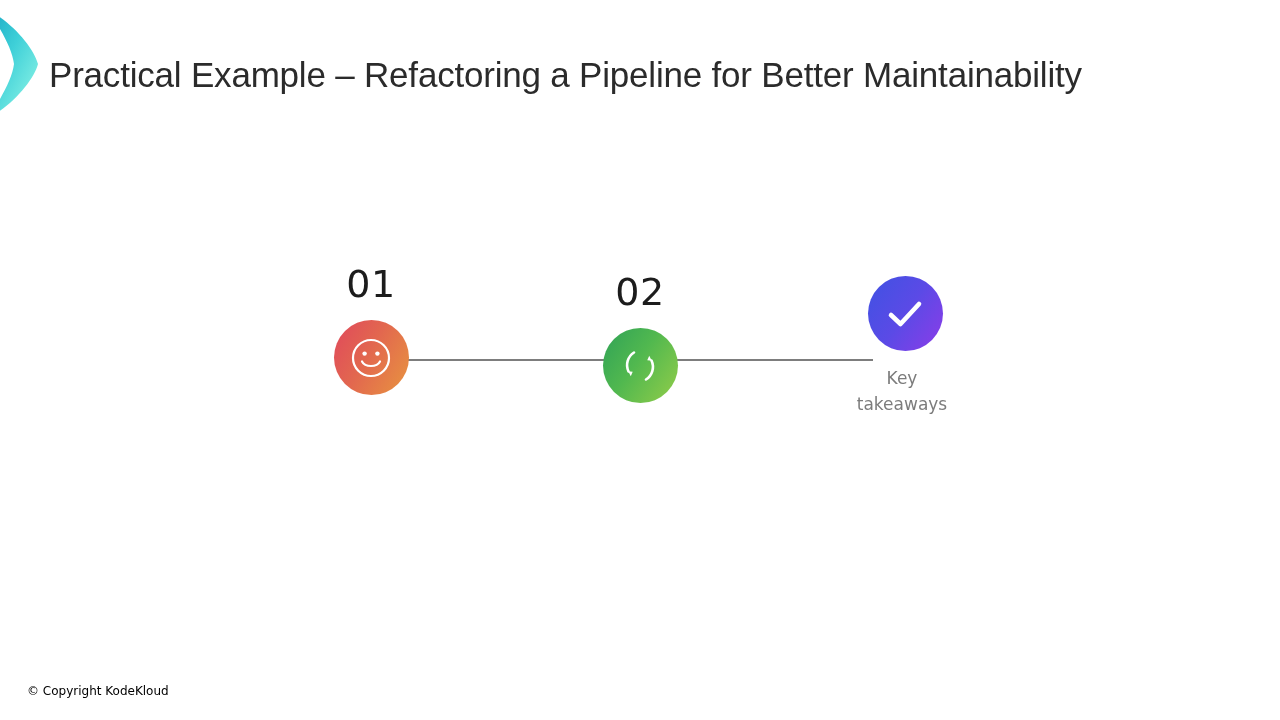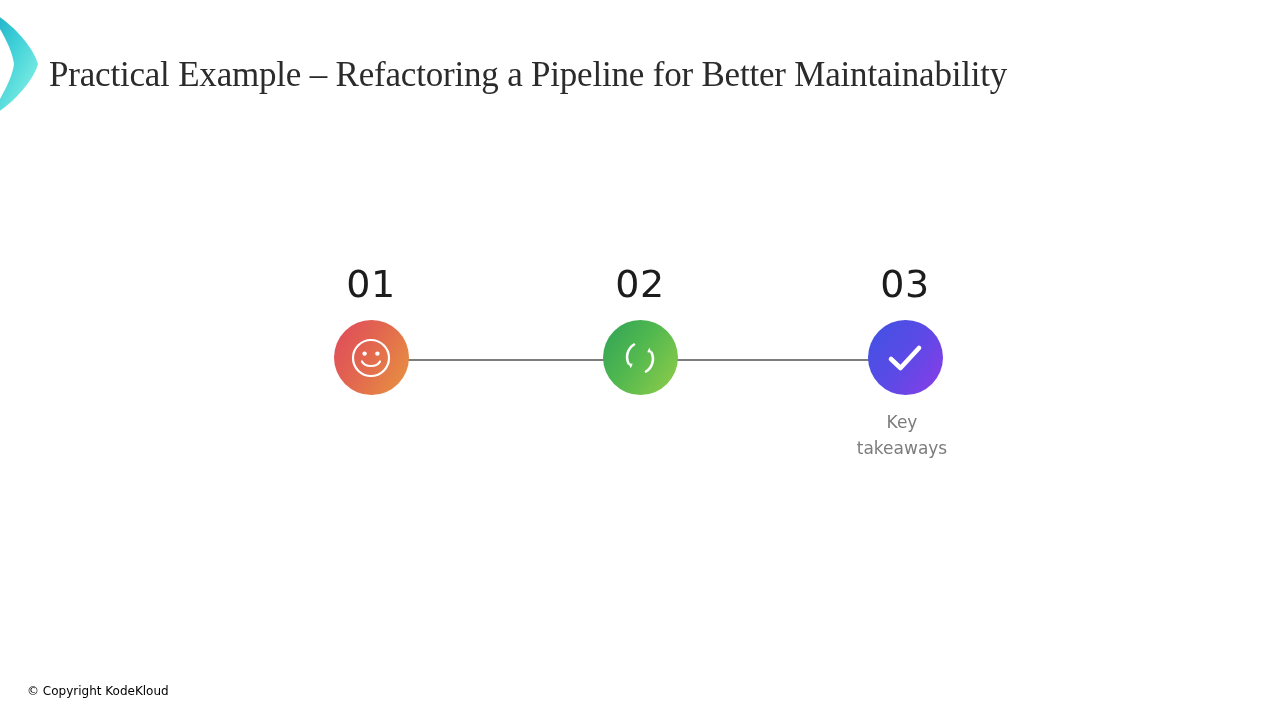--- a/index.html
+++ b/index.html
@@ -29,21 +29,21 @@
   .slide-title {
     position: absolute;
     left: 49px;
     top: 52px;
     font-size: 35px;
     line-height: 46px;
     font-weight: 400;
     color: #2b2b2b;
     letter-spacing: -0.2px;
     white-space: nowrap;
-    font-family: Liberation Serif, serif;
+    font-family: Liberation Sans, sans-serif;
   }
 
   
   .timeline {
     position: absolute;
     left: 0;
     top: 0;
     width: 1100px;
     height: 720px;
   }
@@ -56,21 +56,21 @@
   .connector.seg-1 { left: 405px; width: 200px; }
   .connector.seg-2 { left: 674px; width: 199px; }
 
   .step {
     position: absolute;
     top: 262px;
     width: 240px;
     text-align: center;
   }
   .step-1 { left: 251px; }
-  .step-2 { left: 520px; }
+  .step-2 { left: 520px; margin-top: 8px; }
   .step-3 { left: 785px; }
 
   .step-number {
     font-size: 38px;
     line-height: 44px;
     font-weight: 400;
     color: #1c1c1c;
     letter-spacing: 0.5px;
   }
 
@@ -147,21 +147,20 @@
       <svg width="44" height="44" viewBox="0 0 44 44">
         <path d="M33.5 16.5 A 15 15 0 0 1 28 35.5" fill="none" stroke="#ffffff" stroke-width="2.6" stroke-linecap="round"></path>
         <path d="M10.5 27.5 A 15 15 0 0 1 16 8.5" fill="none" stroke="#ffffff" stroke-width="2.6" stroke-linecap="round"></path>
         <path d="M33.8 16.8 L 29.3 16.2 L 31.2 11.8 Z" fill="#ffffff"></path>
         <path d="M10.2 27.2 L 14.7 27.8 L 12.8 32.2 Z" fill="#ffffff"></path>
       </svg>
     </div>
   </div>
 
   <div class="step step-3">
-    <div class="step-number">03</div>
     <div class="step-circle circle-3">
       <svg width="46" height="46" viewBox="0 0 46 46">
         <path d="M9 24 L 18.5 33 L 37 13" fill="none" stroke="#ffffff" stroke-width="4.6" stroke-linecap="round" stroke-linejoin="round"></path>
       </svg>
     </div>
     <div class="step-caption">Key
 takeaways</div>
   </div>
 
 </div>

